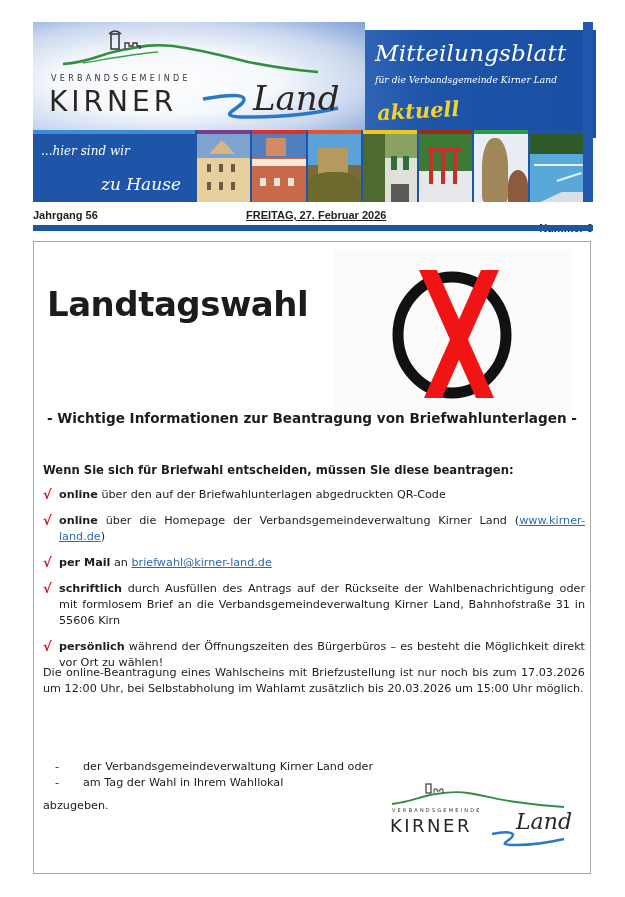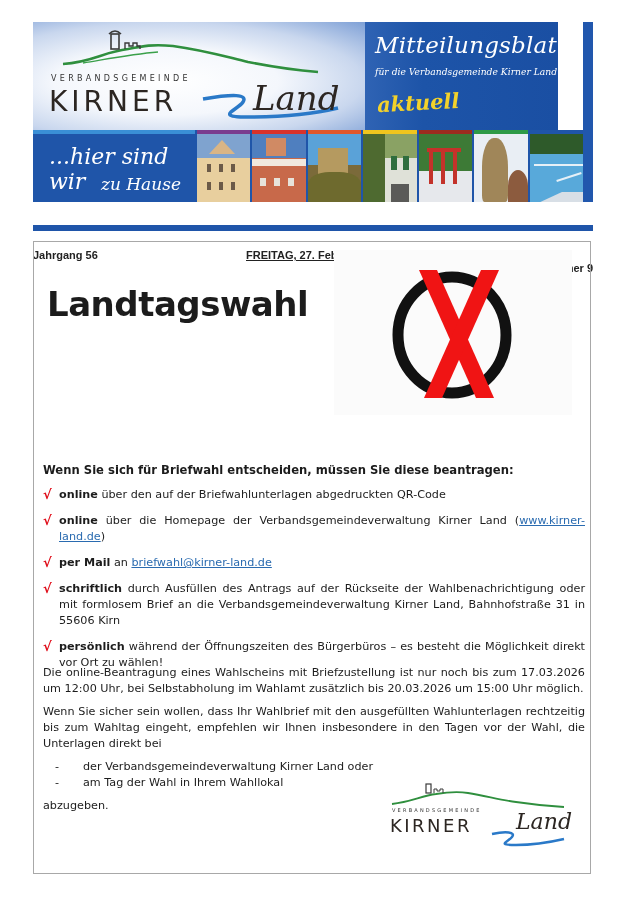--- a/index.html
+++ b/index.html
@@ -3,39 +3,39 @@
 <meta charset="utf-8">
 <style>
   html, body { margin: 0; padding: 0; background: #ffffff; }
   body { width: 625px; height: 897px; position: relative; overflow: hidden; font-family: "DejaVu Sans", sans-serif; color: #1a1a1a; }
 
   
   .header { position: absolute; left: 33px; top: 22px; width: 545px; height: 180px; }
   .logo-panel { position: absolute; left: 0; top: 0; width: 332px; height: 108px;
     background: radial-gradient(ellipse at 40% 55%, #ffffff 0%, #f4f7fc 40%, #c9d7ee 70%, #7ea0d6 100%); }
   .logo-panel svg { position: absolute; left: 0; top: 0; }
-  .title-panel { position: absolute; left: 332px; top: 0; width: 193px; height: 108px;
-    background: linear-gradient(90deg, #2f63b4 0%, #1d54a8 30%, #1a4fa3 100%); }
+  .title-panel { position: absolute; left: 332px; top: 8px; width: 193px; height: 108px;
+    background: linear-gradient(90deg, #2f63b4 0%, #1d54a8 30%, #1a4fa3 100%); padding-left: 38px; }
   .right-stripe { position: absolute; left: 550px; top: 0; width: 10px; height: 180px; background: #2157ad; }
   .title-main { position: absolute; left: 10px; top: 10px; color: #ffffff; font-family: "DejaVu Serif", serif; font-style: italic; font-size: 23px; letter-spacing: 0.2px; }
   .title-sub { position: absolute; left: 10px; top: 44px; color: #ffffff; font-family: "DejaVu Serif", serif; font-style: italic; font-size: 9.2px; }
   .title-aktuell { position: absolute; left: 12px; top: 68px; color: #f3d22a; font-family: "DejaVu Serif", serif; font-style: italic; font-weight: bold; font-size: 21px; transform: rotate(-3deg); }
 
   .slogan-panel { position: absolute; left: 0; top: 108px; width: 162px; height: 72px; background: #1f55a9; border-top: 4px solid #3a8fd6; box-sizing: border-box; }
-  .slogan-1 { position: absolute; left: 8px; top: 10px; color: #ffffff; font-family: "DejaVu Serif", serif; font-style: italic; font-size: 22px; margin-left: 8px; }
+  .slogan-1 { position: absolute; left: 8px; top: 10px; color: #ffffff; font-family: "DejaVu Serif", serif; font-style: italic; font-size: 12px; }
   .slogan-2 { position: absolute; right: 14px; top: 40px; color: #ffffff; font-family: "DejaVu Serif", serif; font-style: italic; font-size: 17px; }
 
   .photo-strip { position: absolute; left: 162px; top: 108px; width: 388px; height: 72px; background: #1f55a9; display: flex; }
   .photo { position: relative; flex: 1; margin-left: 2px; border-top: 4px solid; box-sizing: border-box; overflow: hidden; }
   .photo .sky { position: absolute; left: 0; right: 0; top: 0; height: 35%; }
   .photo .ground { position: absolute; left: 0; right: 0; bottom: 0; height: 65%; }
   .photo .detail { position: absolute; }
 
   
-  .issue-bar { position: absolute; left: 33px; top: 208px; width: 560px; height: 16px; font-family: "Liberation Sans", sans-serif; font-weight: bold; font-size: 11px; color: #222; margin-top: 40px; }
+  .issue-bar { position: absolute; left: 33px; top: 208px; width: 560px; height: 16px; font-family: "Liberation Sans", sans-serif; font-weight: bold; font-size: 11px; color: #222; }
   .issue-left { position: absolute; left: 0; top: 1px; }
   .issue-center { position: absolute; left: 213px; top: 1px; text-decoration: underline; }
   .issue-right { position: absolute; right: 0; top: 14px; text-align: center; }
   .blue-rule { position: absolute; left: 33px; top: 225px; width: 560px; height: 6px; background: #1f55a9; }
 
   
   .content { position: absolute; left: 33px; top: 241px; width: 558px; height: 633px; border: 1px solid #a8a8a8; box-sizing: border-box; }
   .head-title { position: absolute; left: 13px; top: 42px; font-family: "DejaVu Sans", sans-serif; font-weight: bold; font-size: 34px; color: #1c1c1c; letter-spacing: -0.5px; }
   .head-date { position: absolute; left: 28px; top: 108px; font-family: "DejaVu Sans", sans-serif; font-weight: bold; font-size: 30px; color: #1c1c1c; letter-spacing: -0.5px; }
   .ballot { position: absolute; left: 300px; top: 8px; width: 238px; height: 165px; background: #fbfbfb; }
@@ -157,20 +157,21 @@
   <div class="head-title">Landtagswahl</div>
 
   <div class="ballot">
     <svg width="238" height="165" viewBox="0 0 238 165">
       <ellipse cx="118" cy="85" rx="54" ry="58" fill="none" stroke="#111" stroke-width="11"></ellipse>
       <polygon points="85,20 103,20 160,148 142,148" fill="#f01414"></polygon>
       <polygon points="147,20 165,20 108,148 90,148" fill="#f01414"></polygon>
     </svg>
   </div>
 
+  <div class="subhead">- Wichtige Informationen zur Beantragung von Briefwahlunterlagen -</div>
 
   <div class="body-text intro">Wenn Sie sich für Briefwahl entscheiden, müssen Sie diese beantragen:</div>
 
   <div class="body-text" style="top:245px;">
     <div class="item" style="margin-bottom:10px;">
       <span class="check">√</span>
       <span class="item-text"><b>online</b><span> über den auf der Briefwahlunterlagen abgedruckten QR-Code</span></span>
     </div>
     <div class="item" style="margin-bottom:10px;">
       <span class="check">√</span>
@@ -184,21 +185,20 @@
       <span class="check">√</span>
       <span class="item-text"><b>schriftlich</b><span> durch Ausfüllen des Antrags auf der Rückseite der Wahlbenachrichtigung oder mit formlosem Brief an die Verbandsgemeindeverwaltung Kirner Land, Bahnhofstraße 31 in 55606 Kirn</span></span>
     </div>
     <div class="item">
       <span class="check">√</span>
       <span class="item-text"><b>persönlich</b><span> während der Öffnungszeiten des Bürgerbüros – es besteht die Möglichkeit direkt vor Ort zu wählen!</span></span>
     </div>
   </div>
 
   <div class="body-text para" style="top:423px;">Die online-Beantragung eines Wahlscheins mit Briefzustellung ist nur noch bis zum 17.03.2026 um 12:00 Uhr, bei Selbstabholung im Wahlamt zusätzlich bis 20.03.2026 um 15:00 Uhr möglich.</div>
-  <div class="body-text para" style="top:462px;">Wenn Sie sicher sein wollen, dass Ihr Wahlbrief mit den ausgefüllten Wahlunterlagen rechtzeitig bis zum Wahltag eingeht, empfehlen wir Ihnen insbesondere in den Tagen vor der Wahl, die Unterlagen direkt bei</div>
 
   <ul class="body-text dash-list" style="top:517px;">
     <li>
         <span class="dash">-</span>
         <span>der Verbandsgemeindeverwaltung Kirner Land oder</span>
       </li>
     <li>
         <span class="dash">-</span>
         <span>am Tag der Wahl in Ihrem Wahllokal</span>
       </li>

